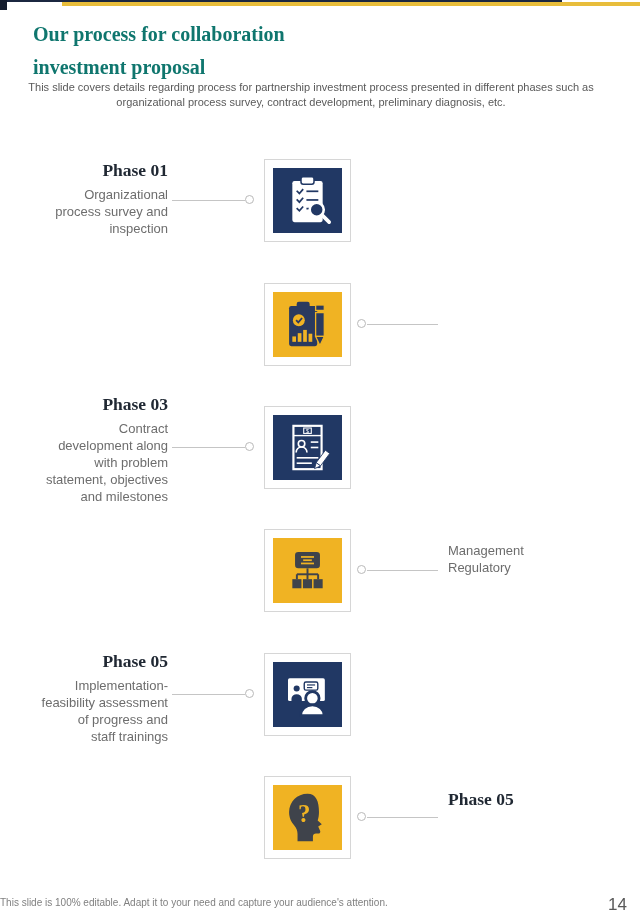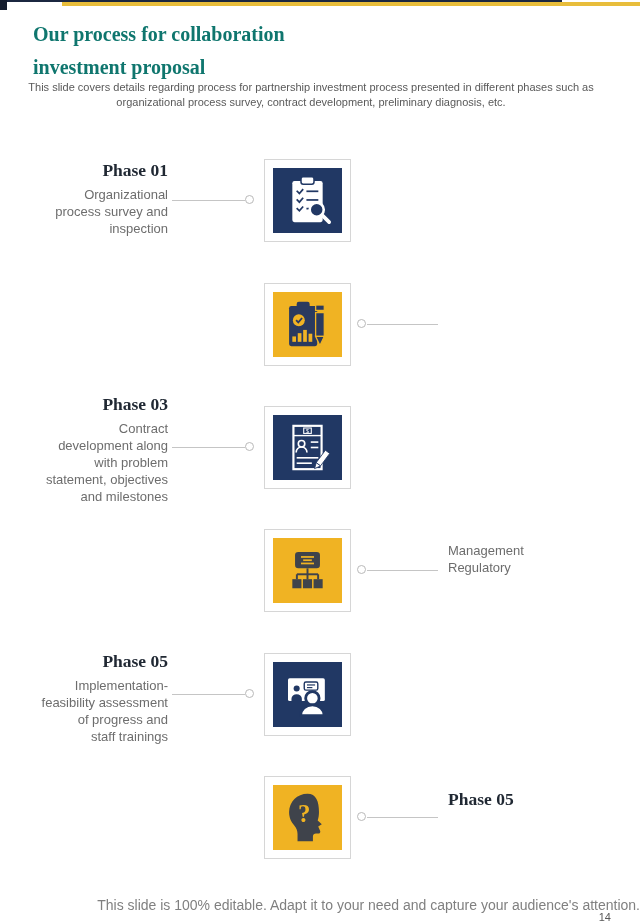--- a/index.html
+++ b/index.html
@@ -40,25 +40,25 @@
   .icon-inner{width:100%;height:100%;display:flex;align-items:center;justify-content:center;}
   .icon-inner svg{width:100%;height:100%;display:block;}
 
   .conn-line{position:absolute;height:1px;background:#C5C5C5;}
   .conn-dot{
     position:absolute;width:9px;height:9px;border-radius:50%;
     background:#ffffff;border:1px solid #B9B9B9;box-sizing:border-box;
   }
 
   .footer-note{
-    position:absolute;left:0;top:897px;width:640px;text-align:right;
-    font-size:14px;color:#808080;margin:0;
+    position:absolute;left:0;top:897px;width:640px;text-align:left;
+    font-size:10px;color:#808080;margin:0;
   }
   .page-number{
-    position:absolute;right:13px;top:895px;font-size:11px;color:#595959;margin:16px;
+    position:absolute;right:13px;top:895px;font-size:17px;color:#595959;margin:0;
   }
 </style>
 </head>
 <body>
 
 <div class="slide">
 
   <div class="bar-navy"></div>
   <div class="bar-corner"></div>
   <div class="bar-yellow"></div>

